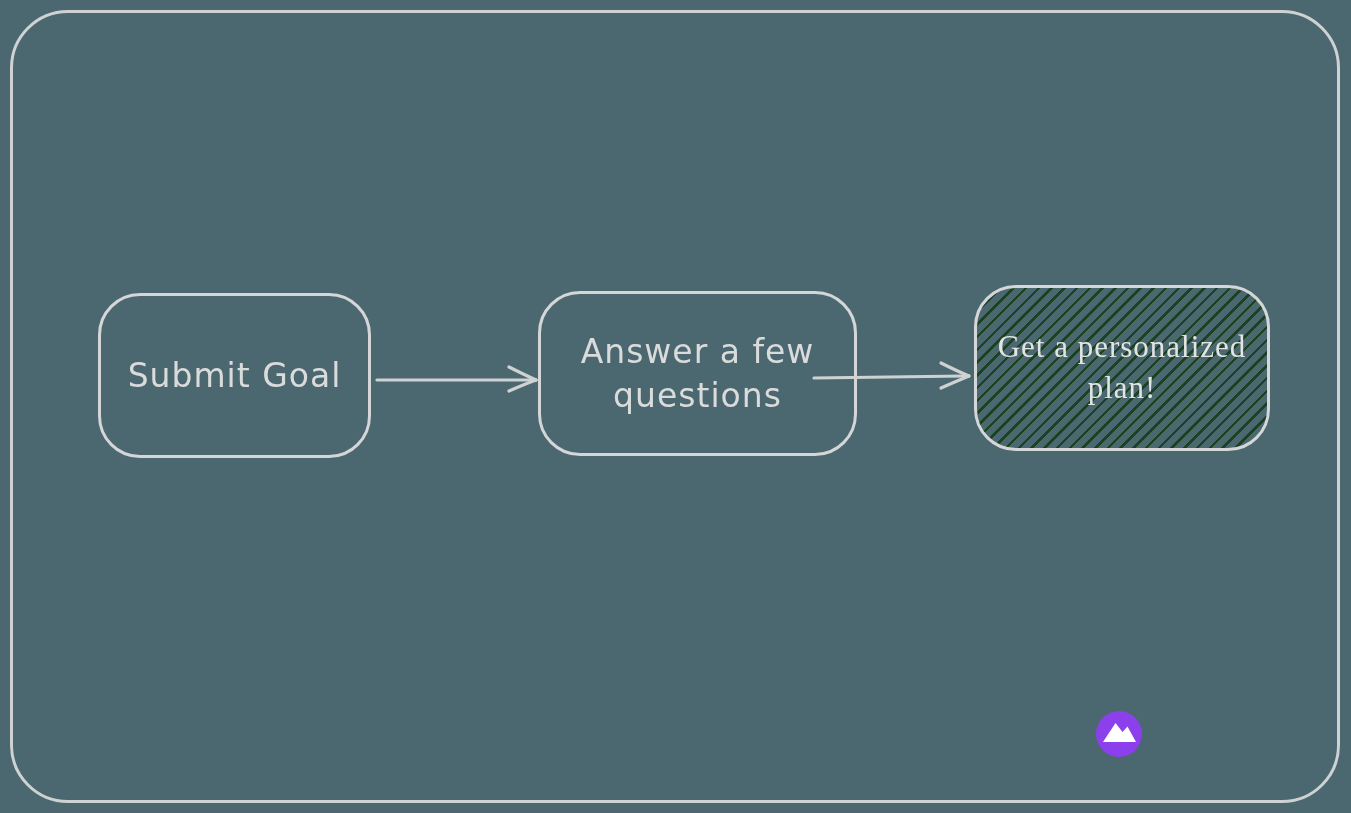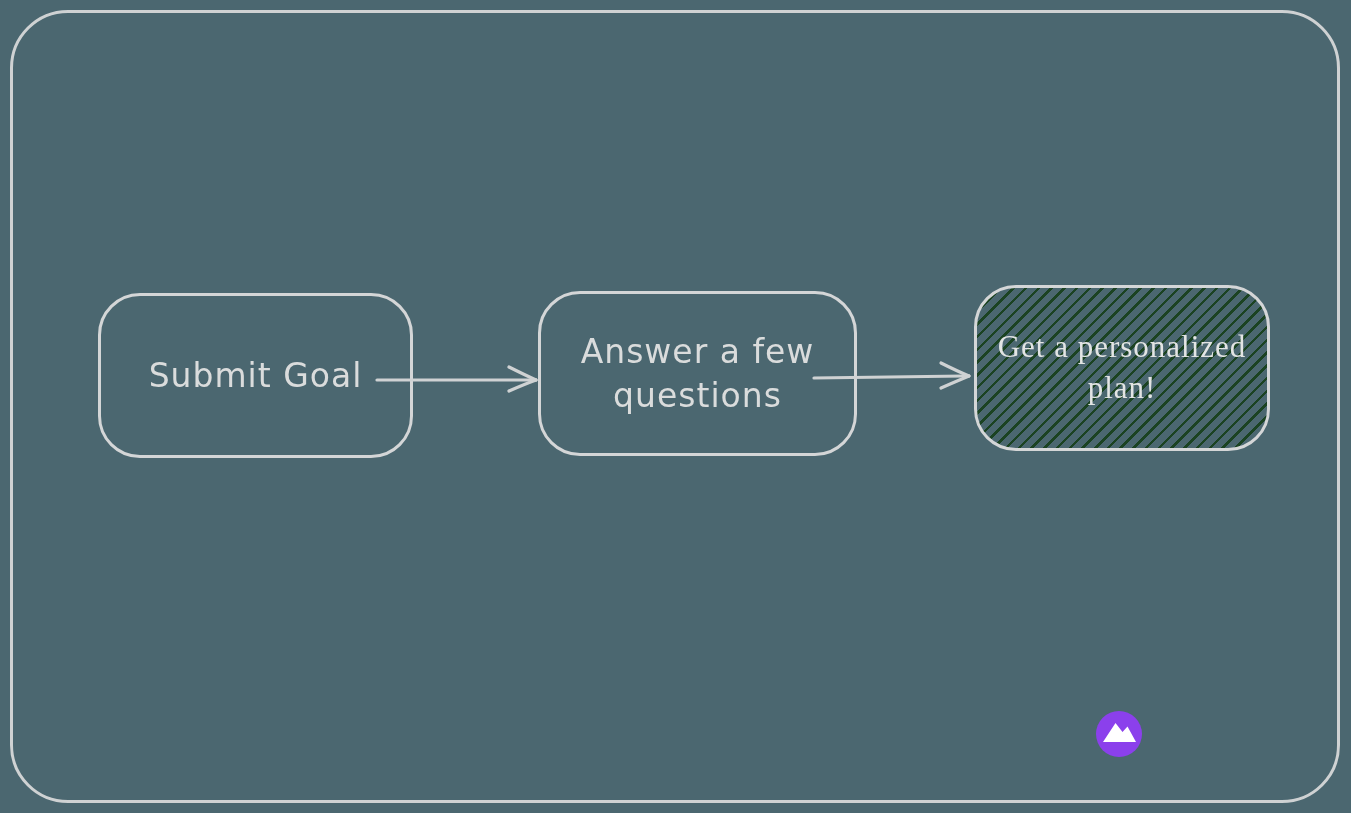--- a/index.html
+++ b/index.html
@@ -36,21 +36,21 @@
     display: flex;
     align-items: center;
     justify-content: center;
     text-align: center;
     color: #dadcdc;
     font-size: 33px;
     letter-spacing: 1px;
     line-height: 1.32;
     padding: 0 14px;
   }
-  .node-1 { left: 98px;  top: 293px; width: 315px; height: 165px; }
+  .node-1 { left: 98px;  top: 293px; width: 273px; height: 165px; }
   .node-2 { left: 538px; top: 291px; width: 319px; height: 165px; }
   .node-3 {
     left: 974px; top: 285px; width: 296px; height: 166px;
     font-size: 31px;
     color: #e3e5e4;
     background: repeating-linear-gradient(
       135deg,
       rgba(0,0,0,0) 0px,
       rgba(0,0,0,0) 6.5px,
       #1b4322 6.5px,

